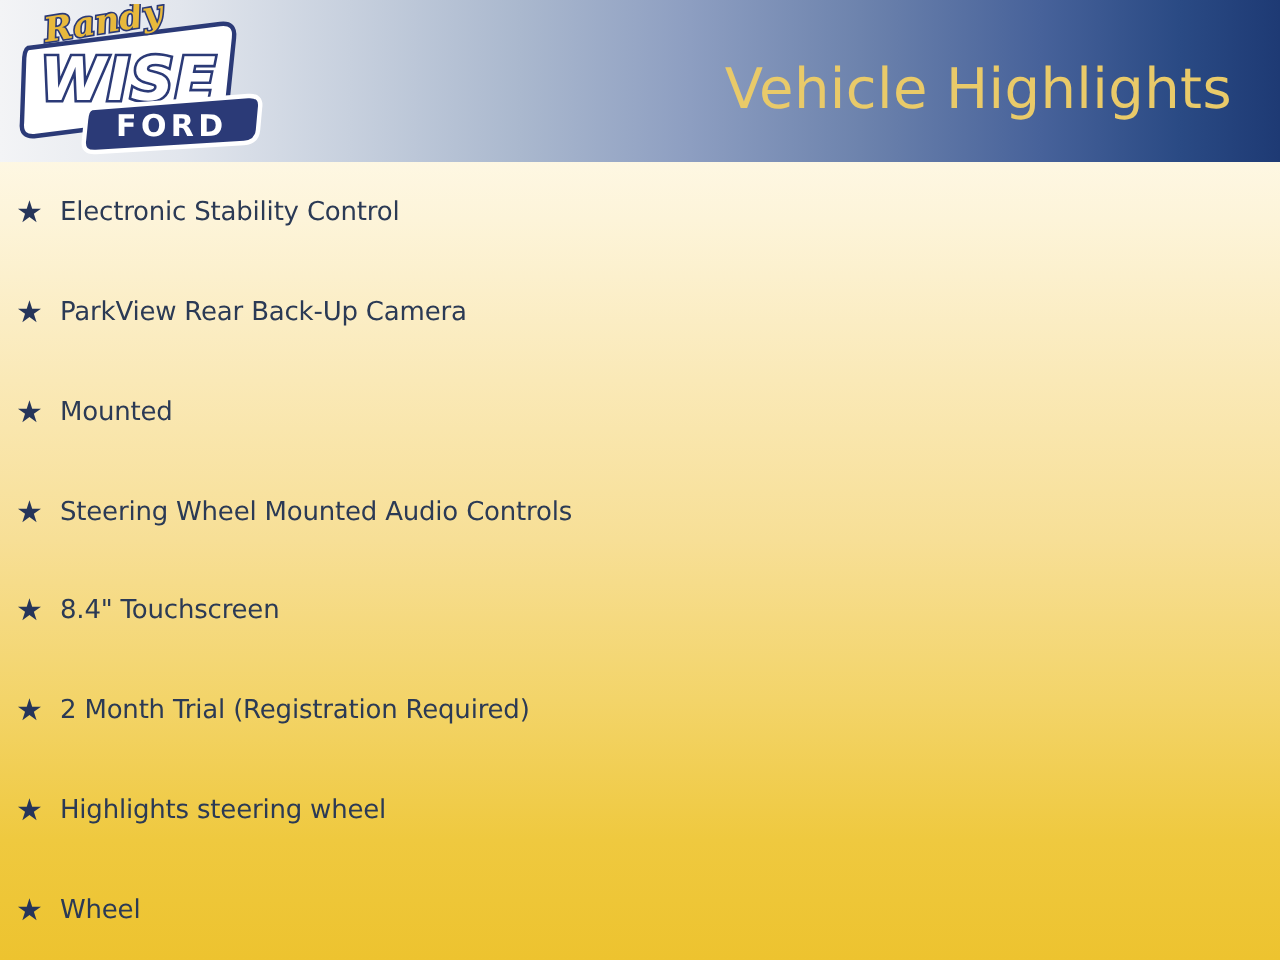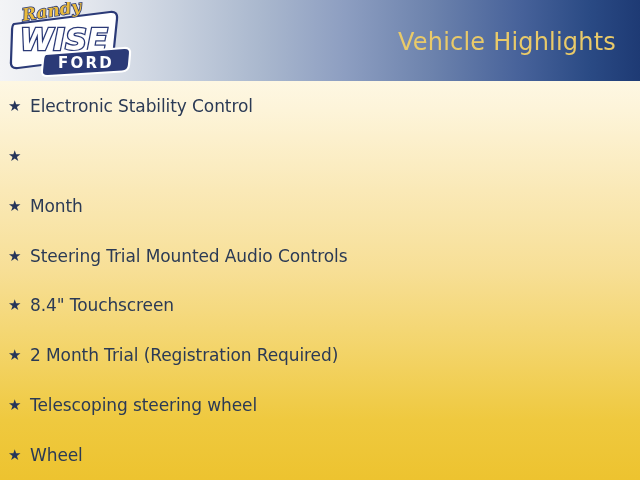--- a/index.html
+++ b/index.html
@@ -58,21 +58,21 @@
     width: 128px;
     height: 76px;
   }
   .logo svg { display: block; }
 
   
   .header-title {
     position: absolute;
     right: 24px;
     top: 28px;
-    font-size: 24px;
+    font-size: 28px;
     letter-spacing: 0.2px;
     color: #e9ca69;
     white-space: nowrap;
     font-family: "DejaVu Sans", sans-serif;
     font-weight: 400;
   }
 
   
   .highlights {
     position: absolute;
@@ -95,21 +95,21 @@
   .hl-star {
     width: 22px;
     font-size: 15px;
     line-height: 1;
     color: #26355a;
     text-align: left;
     flex: 0 0 22px;
     font-family: "DejaVu Sans", sans-serif;
   }
   .hl-text {
-    font-size: 17px;
+    font-size: 13px;
     color: #2b3a55;
     font-family: "DejaVu Sans", sans-serif;
     font-weight: 400;
     letter-spacing: -0.1px;
   }
 </style>
 </head>
 <body>
 
 <div class="slide">
@@ -133,40 +133,41 @@
     <div class="header-title">Vehicle Highlights</div>
   </div>
 
   <ul class="highlights">
     <li class="hl-item" style="top:12px">
       <span class="hl-star">★</span>
       <span class="hl-text">Electronic Stability Control</span>
     </li>
     <li class="hl-item" style="top:62px">
       <span class="hl-star">★</span>
+      <span class="hl-text">ParkView Rear Back-Up Camera</span>
     </li>
     <li class="hl-item" style="top:112px">
       <span class="hl-star">★</span>
-      <span class="hl-text">Month</span>
+      <span class="hl-text">Mounted</span>
     </li>
     <li class="hl-item" style="top:162px">
       <span class="hl-star">★</span>
-      <span class="hl-text">Steering Trial Mounted Audio Controls</span>
+      <span class="hl-text">Steering Wheel Mounted Audio Controls</span>
     </li>
     <li class="hl-item" style="top:211px">
       <span class="hl-star">★</span>
       <span class="hl-text">8.4" Touchscreen</span>
     </li>
     <li class="hl-item" style="top:261px">
       <span class="hl-star">★</span>
       <span class="hl-text">2 Month Trial (Registration Required)</span>
     </li>
     <li class="hl-item" style="top:311px">
       <span class="hl-star">★</span>
-      <span class="hl-text">Telescoping steering wheel</span>
+      <span class="hl-text">Highlights steering wheel</span>
     </li>
     <li class="hl-item" style="top:361px">
       <span class="hl-star">★</span>
       <span class="hl-text">Wheel</span>
     </li>
   </ul>
 
 </div>
 
 </body></html>

